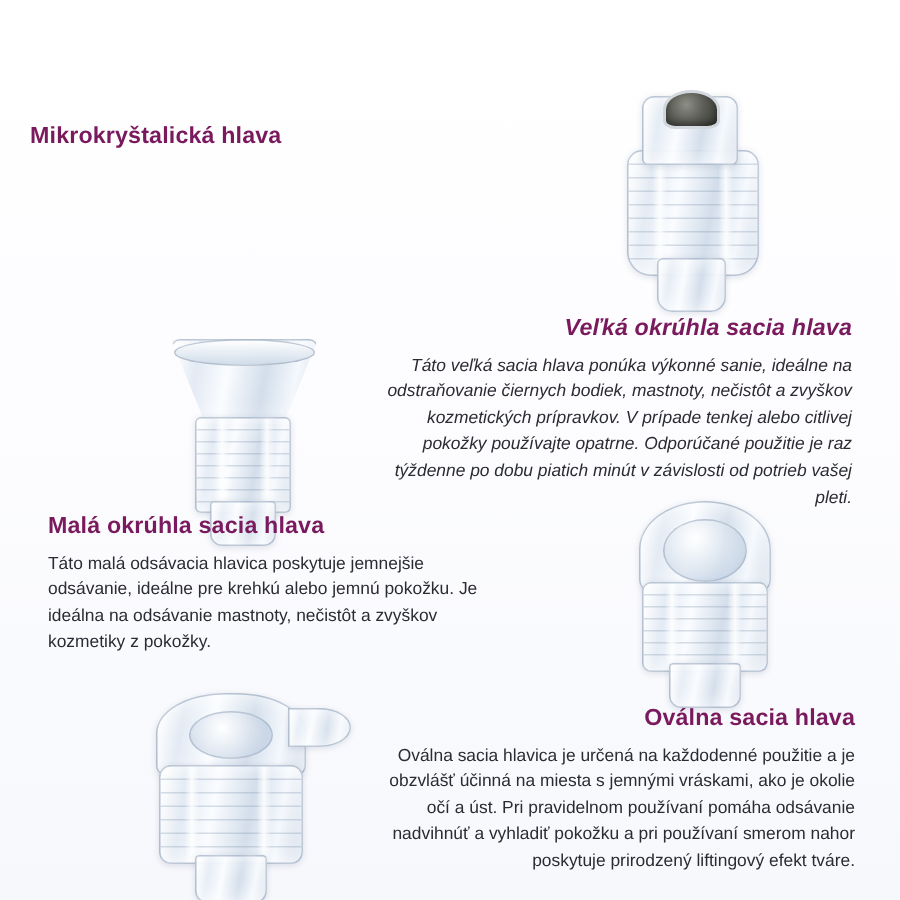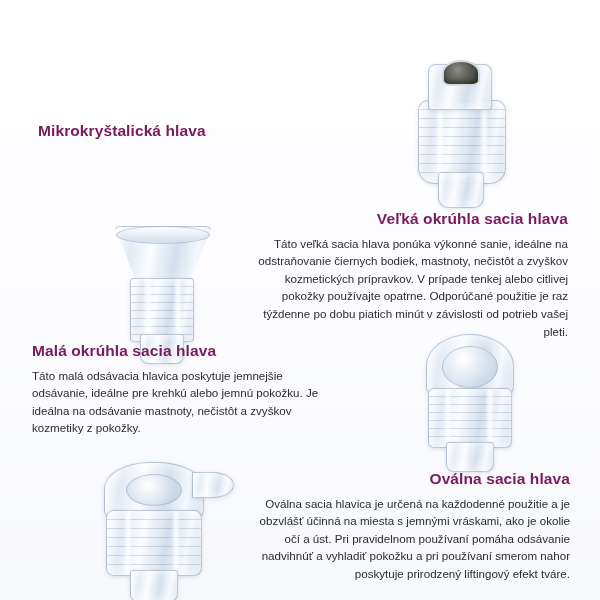--- a/index.html
+++ b/index.html
@@ -37,22 +37,22 @@
     color: #2b2b33;
     font-size: 11.6px;
     line-height: 1.52;
     margin: 0;
   }
   .align-right .sec-title,
   .align-right .sec-body {
     text-align: right;
   }
 
-  #sec-micro { left: 38px; top: 82px; width: 300px; margin-top: 40px; }
-  #sec-big   { left: 246px; top: 210px; width: 322px; }
+  #sec-micro { left: 20px; top: 82px; width: 300px; }
+  #sec-big   { left: 246px; top: 210px; width: 322px; font-style: italic; }
   #sec-small { left: 32px; top: 342px; width: 290px; }
   #sec-oval  { left: 244px; top: 470px; width: 326px; }
 
   
   .prod {
     position: absolute;
   }
 
   .ridge {
     position: absolute;

